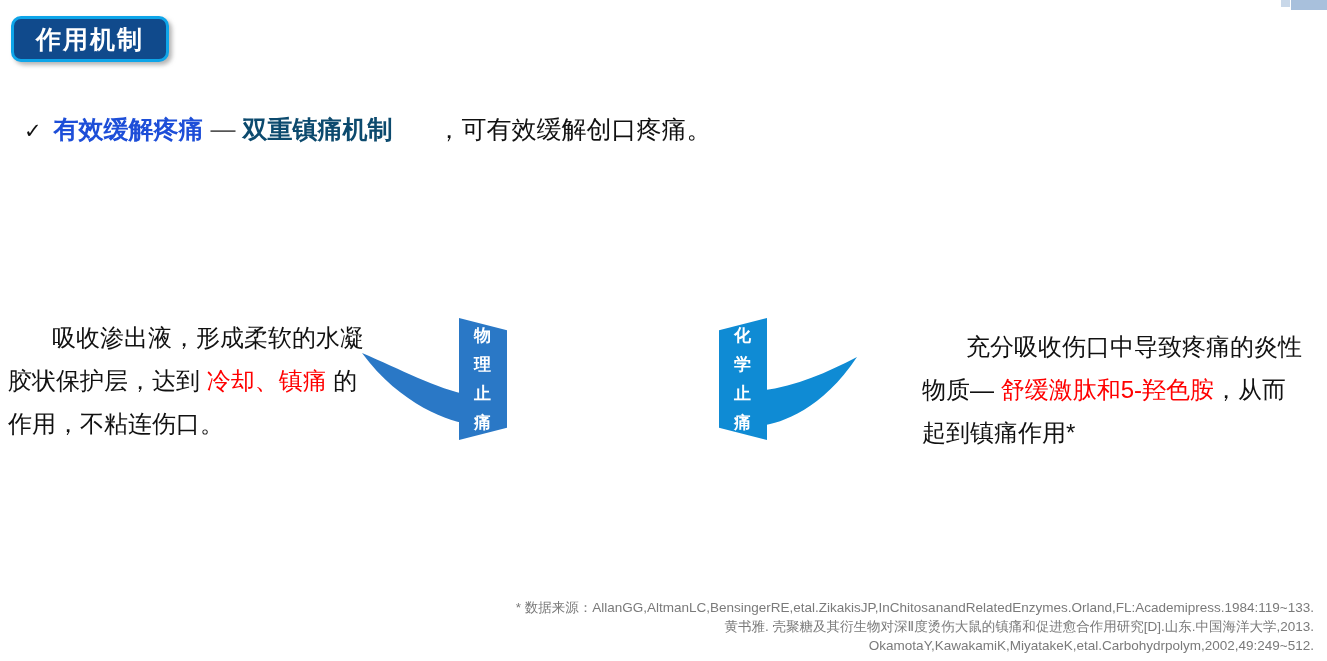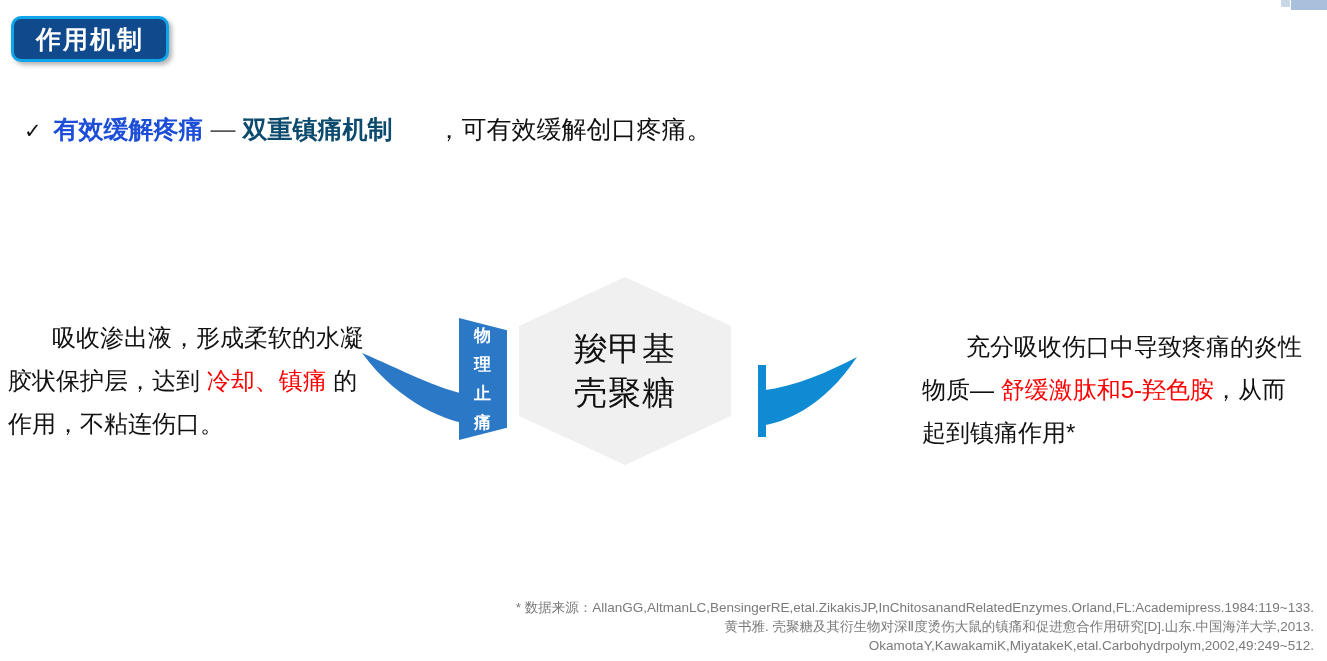--- a/index.html
+++ b/index.html
@@ -210,29 +210,26 @@
 <div id="diagram">
 
   <svg class="swoosh" width="1327" height="215" viewBox="0 0 1327 215">
     <path d="M355 350 L355 350" fill="none"></path>
     <path d="M362,88 C400,140 452,158 470,159 L470,130 C436,124 400,104 362,88 Z" fill="#2a78c6"></path>
     <path d="M470,105 L470,170 L462,170 L462,105 Z" fill="#2a78c6"></path>
     <path d="M857,92 C820,148 775,160 758,161 L758,126 C795,122 826,108 857,92 Z" fill="#0f8bd4"></path>
     <path d="M758,100 L758,172 L766,172 L766,100 Z" fill="#0f8bd4"></path>
   </svg>
 
-  <div id="hexagon">
-    <div id="hexagon-label">
-      <div>羧甲基</div>
-      <div>壳聚糖</div>
-    </div>
-  </div>
 
   <div class="tab" id="tab-physical">
     <div class="tab-text">物理止痛</div>
+  </div>
+  <div class="tab" id="tab-chemical">
+    <div class="tab-text">化学止痛</div>
   </div>
 </div>
 
 <div id="left-text">
   <span>吸收渗出液，形成柔软的水凝胶状保护层，达到 </span><span class="red">冷却、镇痛</span><span> 的作用，不粘连伤口。</span>
 </div>
 
 <div id="right-text">
   <span>充分吸收伤口中导致疼痛的炎性物质— </span><span class="red">舒缓激肽和5-羟色胺</span><span>，从而起到镇痛作用*</span>
 </div>

